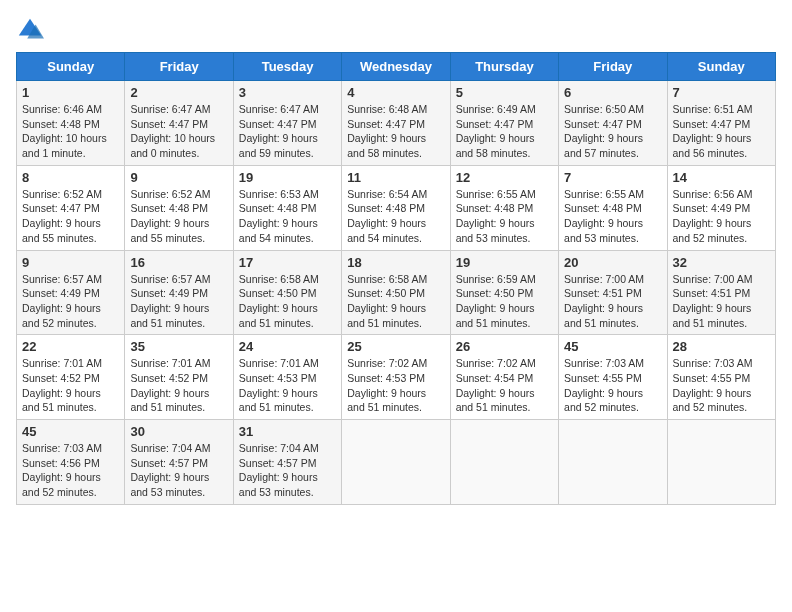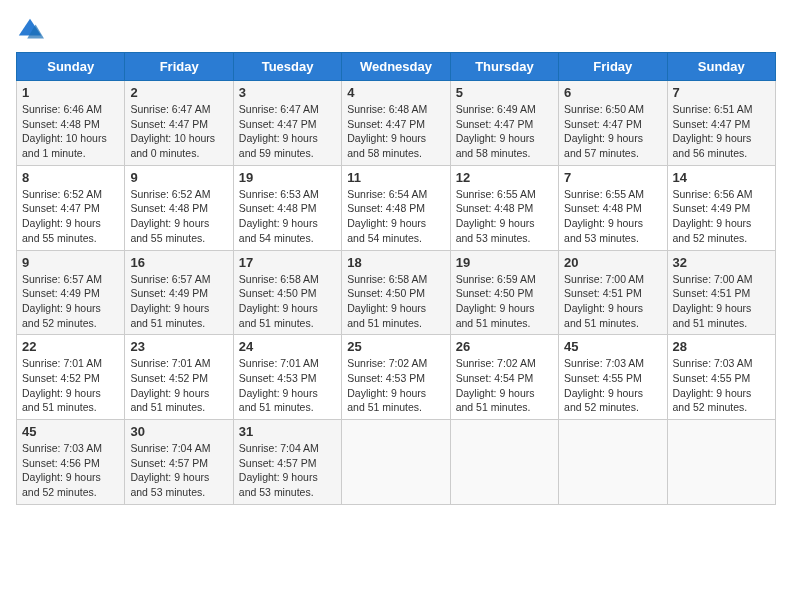--- a/index.html
+++ b/index.html
@@ -209,21 +209,21 @@
           <span class="day-number">32</span>
 <div class="day-info">Sunrise: 7:00 AM<br>Sunset: 4:51 PM<br>Daylight: 9 hours<br>and 51 minutes.</div>
         </td>
       </tr>
       <tr>
         <td>
           <span class="day-number">22</span>
 <div class="day-info">Sunrise: 7:01 AM<br>Sunset: 4:52 PM<br>Daylight: 9 hours<br>and 51 minutes.</div>
         </td>
         <td>
-          <span class="day-number">23</span>
+          <span class="day-number">35</span>
 <div class="day-info">Sunrise: 7:01 AM<br>Sunset: 4:52 PM<br>Daylight: 9 hours<br>and 51 minutes.</div>
         </td>
         <td>
           <span class="day-number">24</span>
 <div class="day-info">Sunrise: 7:01 AM<br>Sunset: 4:53 PM<br>Daylight: 9 hours<br>and 51 minutes.</div>
         </td>
         <td>
           <span class="day-number">25</span>
 <div class="day-info">Sunrise: 7:02 AM<br>Sunset: 4:53 PM<br>Daylight: 9 hours<br>and 51 minutes.</div>
         </td>

